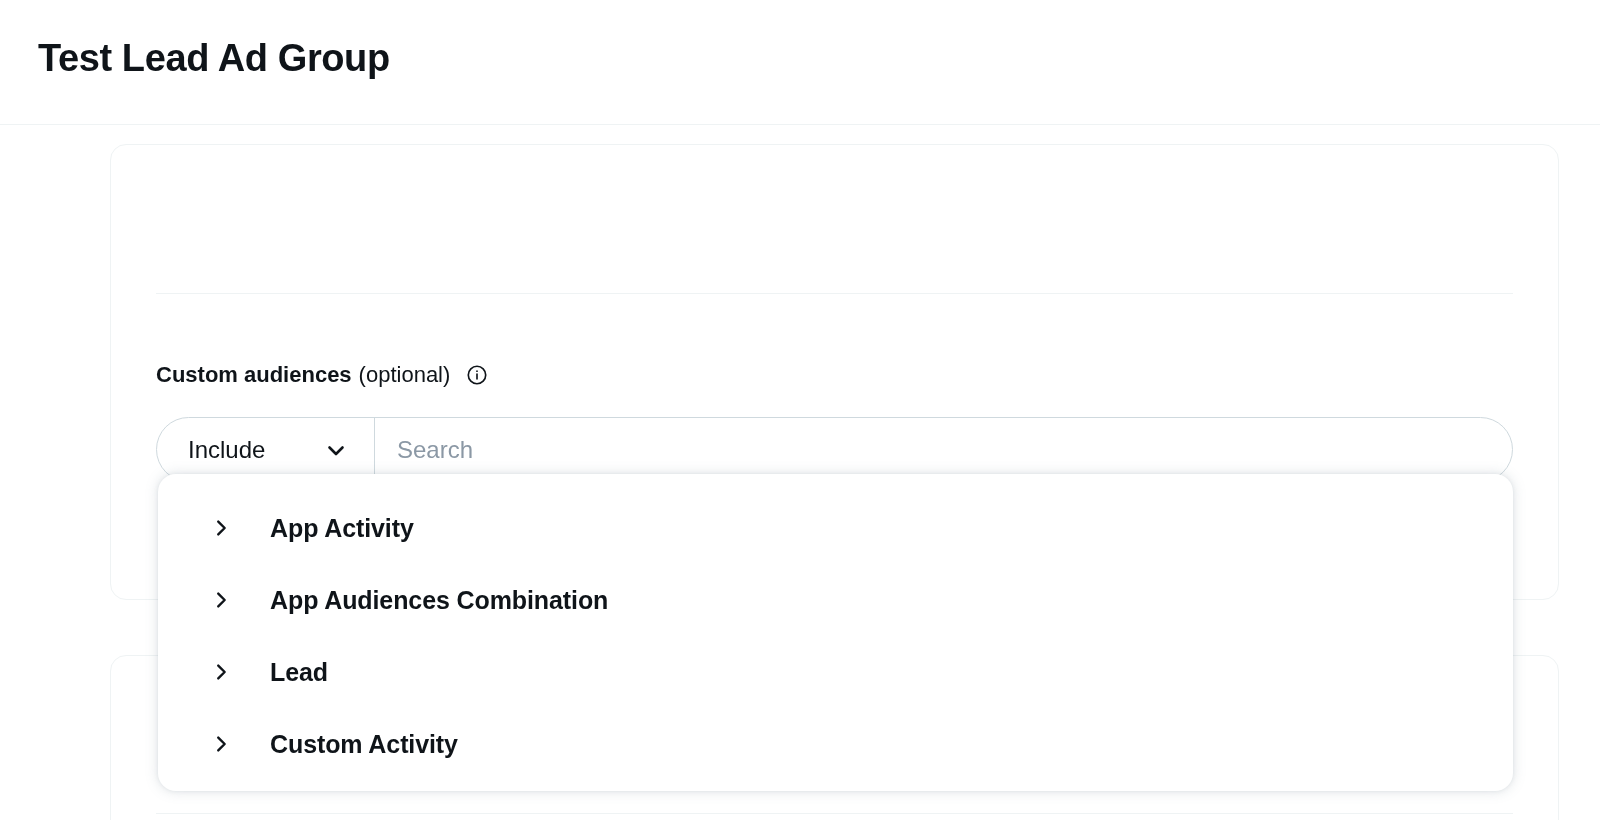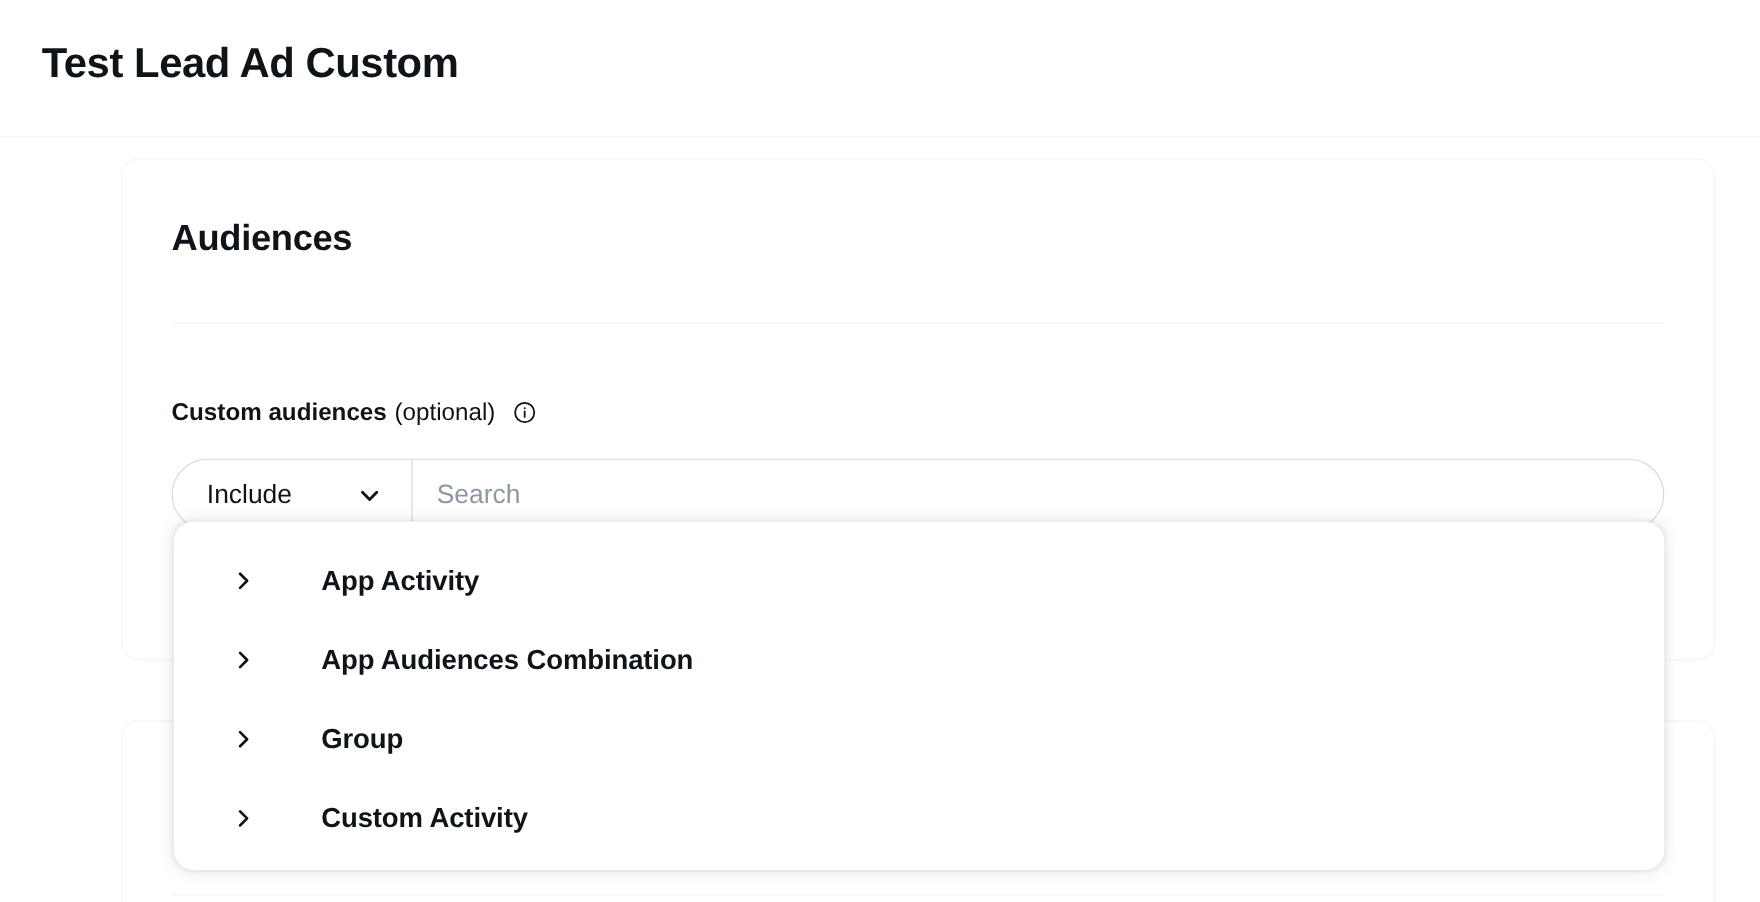--- a/index.html
+++ b/index.html
@@ -212,41 +212,40 @@
     display: inline-flex;
     align-items: center;
     justify-content: center;
     width: 22px;
     height: 22px;
     color: #0f1419;
     flex: 0 0 auto;
   }
 
   .dropdown-item-label {
-    margin-left: 60px;
+    margin-left: 38px;
     font-size: 25px;
     line-height: 32px;
     font-weight: 700;
     letter-spacing: -0.1px;
     color: #0f1419;
     white-space: nowrap;
   }
 </style>
 </head>
 <body>
 
 <div id="page-header">
-  <div id="page-title">Test Lead Ad Custom</div>
+  <div id="page-title">Test Lead Ad Group</div>
 </div>
 
 <div id="content-area">
 
   <div id="audiences-card" class="card">
 
-    <div id="card-section-title">Audiences</div>
 
     <div id="card-divider"></div>
 
     <div id="audience-combo">
 
       <div id="include-select">
         <span id="include-select-value">Include</span>
         <span id="chevron-down-icon">
           <svg width="24" height="24" viewBox="0 0 24 24" fill="none" stroke="currentColor" stroke-width="2.6" stroke-linecap="round" stroke-linejoin="round" aria-hidden="true">
             <polyline points="5.5,9.5 12,16 18.5,9.5"></polyline>
@@ -294,21 +293,21 @@
       </span>
       <span class="dropdown-item-label">App Audiences Combination</span>
     </div>
 
     <div class="dropdown-item">
       <span class="chevron-right-icon">
         <svg width="22" height="22" viewBox="0 0 24 24" fill="none" stroke="currentColor" stroke-width="2.6" stroke-linecap="round" stroke-linejoin="round" aria-hidden="true">
           <polyline points="9,5 16,12 9,19"></polyline>
         </svg>
       </span>
-      <span class="dropdown-item-label">Group</span>
+      <span class="dropdown-item-label">Lead</span>
     </div>
 
     <div class="dropdown-item">
       <span class="chevron-right-icon">
         <svg width="22" height="22" viewBox="0 0 24 24" fill="none" stroke="currentColor" stroke-width="2.6" stroke-linecap="round" stroke-linejoin="round" aria-hidden="true">
           <polyline points="9,5 16,12 9,19"></polyline>
         </svg>
       </span>
       <span class="dropdown-item-label">Custom Activity</span>
     </div>

